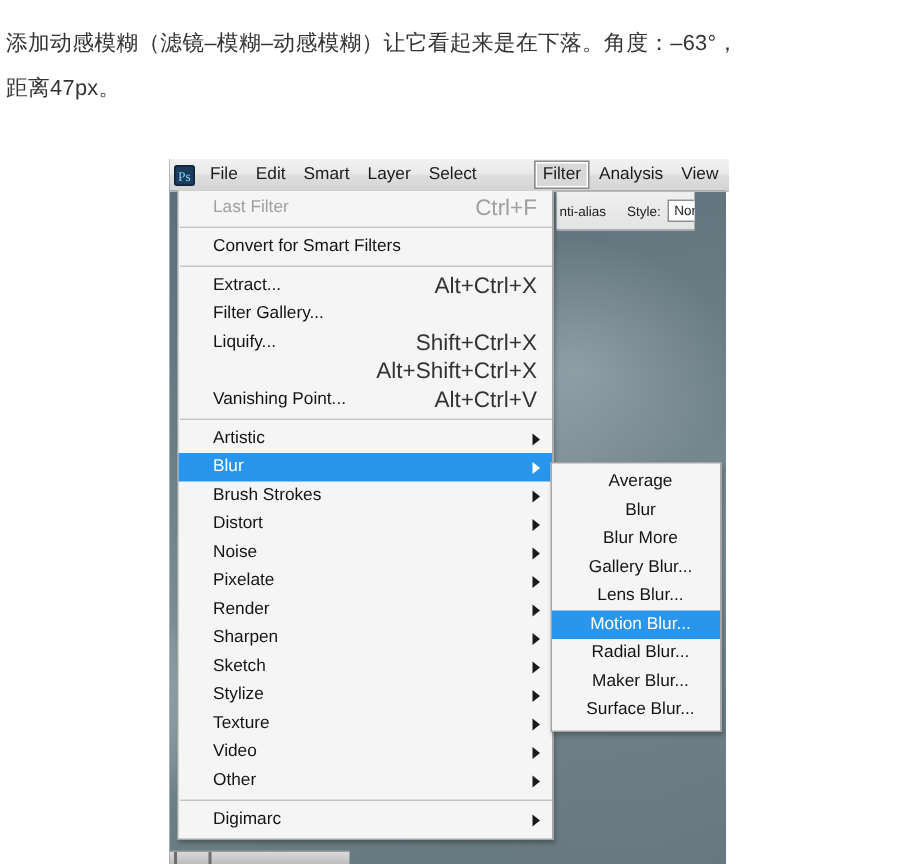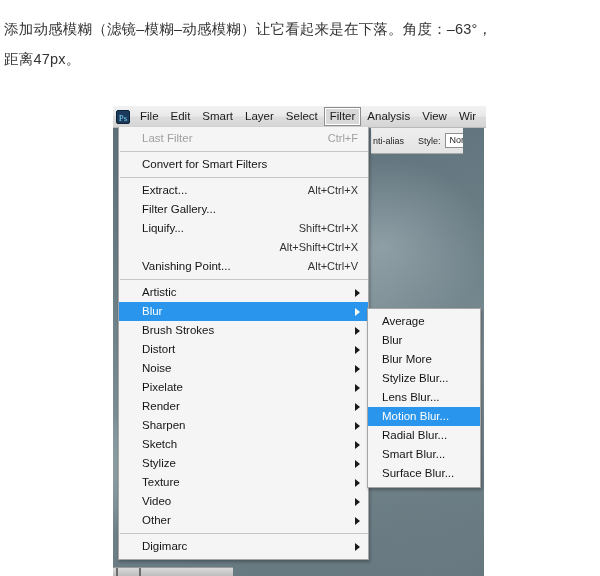--- a/index.html
+++ b/index.html
@@ -109,20 +109,21 @@
   .app-icon svg { display: block; }
   .mb-item {
     padding: 2px 6px 3px 6px;
     line-height: 14px;
   }
   .mb-item.active {
     background: #d8d8d8;
     border: 1px solid #8d8d8d;
     padding: 1px 5px 2px 5px;
     box-shadow: inset 0 0 0 1px #ffffff;
+    margin-left: 32px;
   }
 
   
   .optionsbar {
     position: absolute;
     left: 258px;
     top: 22px;
     width: 92px;
     height: 25px;
     background: linear-gradient(to bottom, #efefef 0%, #e3e3e3 100%);
@@ -170,21 +171,21 @@
     line-height: 19px;
     display: flex;
     align-items: center;
     padding: 0 8px 0 23px;
     white-space: nowrap;
   }
   .mi .label { flex: 0 0 auto; text-align: right; }
   .mi .accel {
     margin-left: auto;
     color: #333333;
-    font-size: 11px;
+    font-size: 15px;
     padding-right: 2px;
   }
   .mi.disabled .label,
   .mi.disabled .accel { color: #a0a0a0; }
   .mi.sel {
     background: #2a95ec;
     color: #ffffff;
   }
   .mi.sel .label { color: #ffffff; }
   .mi .arrow {
@@ -212,20 +213,21 @@
     box-shadow: 1px 2px 3px rgba(0,0,0,0.28);
     font-size: 11.5px;
     color: #141414;
     padding: 3px 0 4px 0;
   }
   .smi {
     height: 19px;
     line-height: 19px;
     padding: 0 8px 0 14px;
     white-space: nowrap;
+    text-align: center;
   }
   .smi.sel {
     background: #2a95ec;
     color: #ffffff;
   }
 
   
   .bottom-strip {
     position: absolute;
     left: 0px;
@@ -384,25 +386,25 @@
     <div class="mi">
       <span class="label">Digimarc</span>
       <span class="arrow"></span>
     </div>
   </div>
 
   <div class="submenu">
     <div class="smi">Average</div>
     <div class="smi">Blur</div>
     <div class="smi">Blur More</div>
-    <div class="smi">Stylize Blur...</div>
+    <div class="smi">Gallery Blur...</div>
     <div class="smi">Lens Blur...</div>
     <div class="smi sel">Motion Blur...</div>
     <div class="smi">Radial Blur...</div>
-    <div class="smi">Smart Blur...</div>
+    <div class="smi">Maker Blur...</div>
     <div class="smi">Surface Blur...</div>
   </div>
 
   <div class="bottom-strip">
     <span class="notch"></span>
     <span class="notch2"></span>
   </div>
 
 </div>
 

